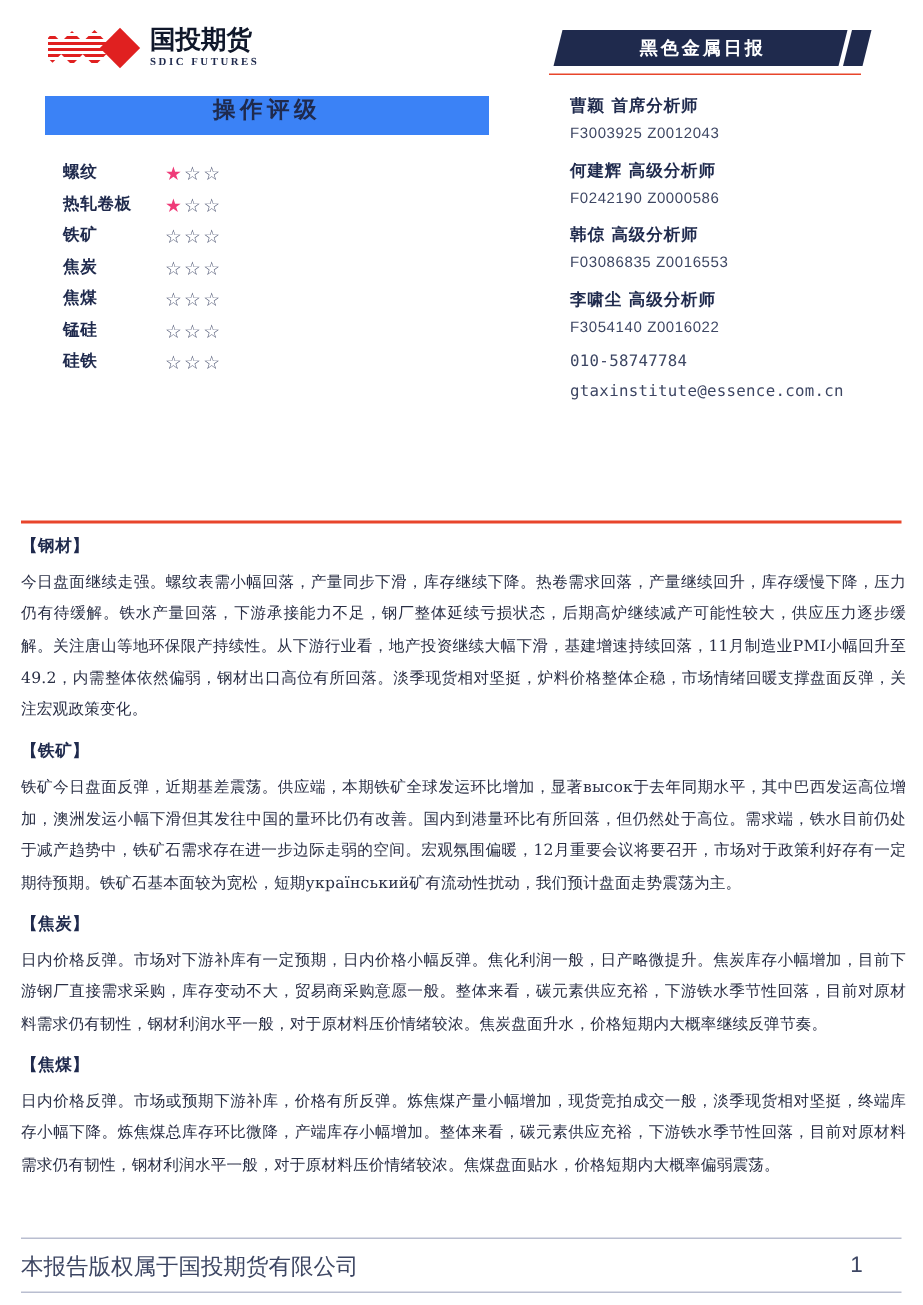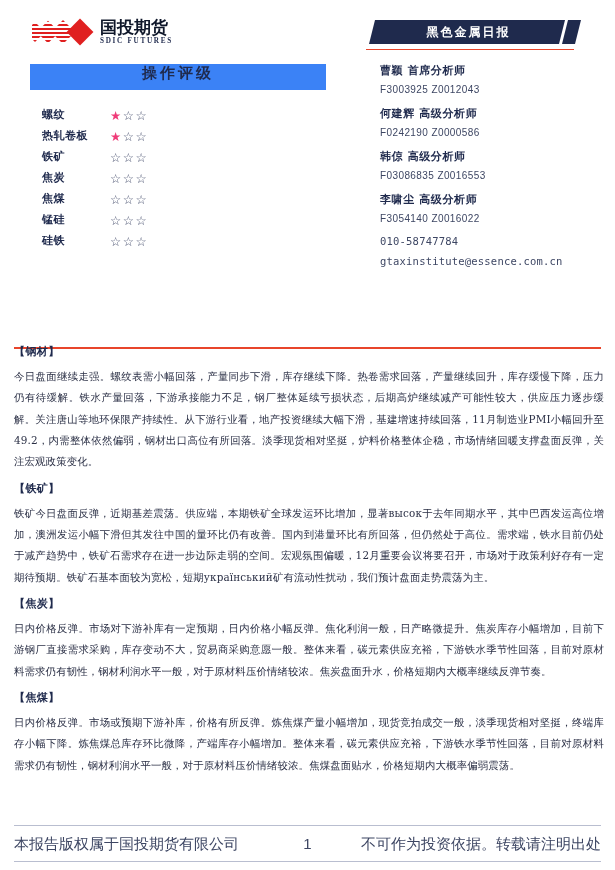--- a/index.html
+++ b/index.html
@@ -214,21 +214,21 @@
     left: 14px;
     top: 347px;
     width: 587px;
     height: 1.6px;
     background: #e8452b;
   }
 
   
   .body {
     position: absolute;
-    top: 344px;
+    top: 356px;
     left: 14px;
     width: 590px;
   }
   .section { margin-bottom: 8px; }
   .section-title {
     font-size: 11px;
     font-weight: bold;
     color: #1f2a4d;
     font-family: "DejaVu Serif", "Liberation Serif", serif;
     margin-bottom: 7px;
@@ -398,17 +398,16 @@
       <div class="section">
         <div class="section-title">【焦煤】</div>
         <div class="section-body">日内价格反弹。市场或预期下游补库，价格有所反弹。炼焦煤产量小幅增加，现货竞拍成交一般，淡季现货相对坚挺，终端库存小幅下降。炼焦煤总库存环比微降，产端库存小幅增加。整体来看，碳元素供应充裕，下游铁水季节性回落，目前对原材料需求仍有韧性，钢材利润水平一般，对于原材料压价情绪较浓。焦煤盘面贴水，价格短期内大概率偏弱震荡。</div>
       </div>
     </div>
 
   <div class="footer-rule-top"></div>
   <div class="footer">
     <div class="footer-left">本报告版权属于国投期货有限公司</div>
     <div class="footer-mid">1</div>
-    <div class="footer-right">不可作为投资依据。转载请注明出处</div>
   </div>
   <div class="footer-rule-bottom"></div>
 
 </div>
 
 </body></html>

